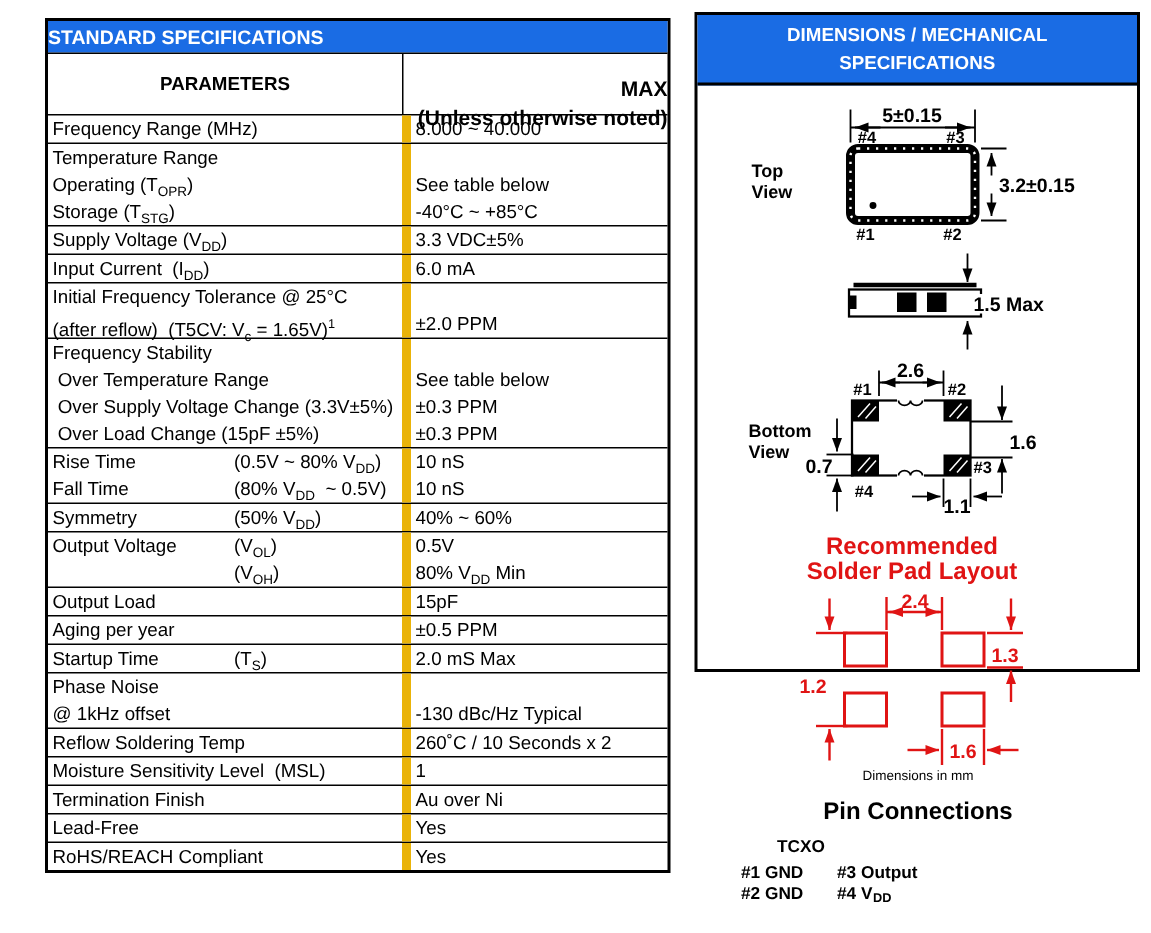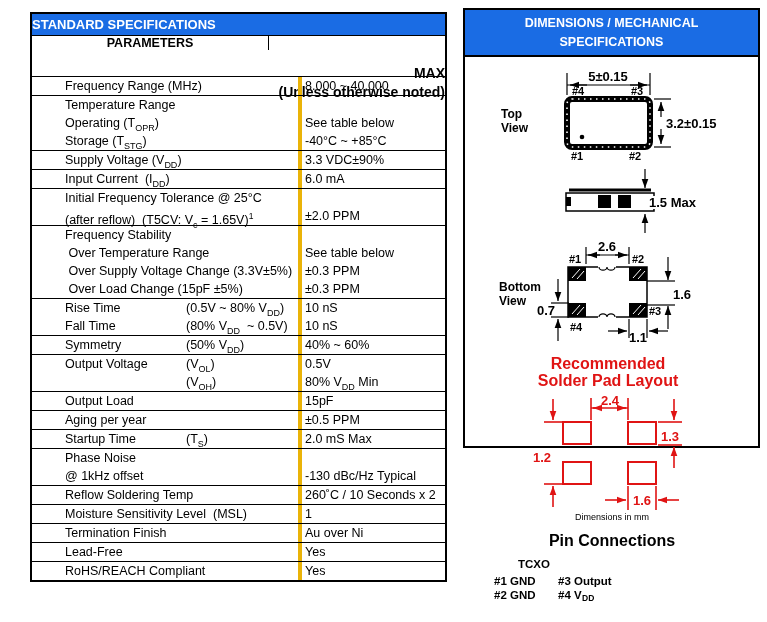--- a/index.html
+++ b/index.html
@@ -10,29 +10,29 @@
   }
   
   .spec-table{
     position:absolute;left:30px;top:12px;width:417px;
     box-sizing:border-box;border:2px solid #000;background:#fff;
   }
   .spec-title{
     height:21px;line-height:21px;text-align:left;
     background:var(--blue);color:#fff;font-weight:bold;font-size:13px;
   }
-  .thead{display:flex;border-top:1px solid #000;height:40px;flex-direction:column;}
+  .thead{display:flex;border-top:1px solid #000;height:40px;}
   .h1cell{
     width:236px;border-right:1px solid #000;display:flex;
     align-items:center;justify-content:center;font-weight:bold;font-size:12.5px;
   }
   .h2cell{flex:1;text-align:right;font-weight:bold;font-size:14px;padding-top:14px;}
   .h2cell div{line-height:19px;}
   .trow{display:flex;border-top:1px solid #000;}
-  .pcell{width:236px;border-right:4px solid #eab308;margin-left:30px;}
+  .pcell{width:236px;border-right:6px solid #eab308;}
   .vcell{flex:1;}
   .pline,.vline{
     height:18px;line-height:18px;padding-left:3px;font-size:12.5px;
     white-space:nowrap;position:relative;
   }
   .ps{position:absolute;left:124px;top:0;}
   sub{font-size:9px;}
   sup{font-size:8.5px;}
   
   .mech-panel{
@@ -95,21 +95,21 @@
           <div class="vline"></div>
           <div class="vline">See table below</div>
           <div class="vline">-40°C ~ +85°C</div>
         </div>
       </div>
       <div class="trow">
         <div class="pcell">
           <div class="pline"><span class="pt">Supply Voltage (V<sub>DD</sub>)</span></div>
         </div>
         <div class="vcell">
-          <div class="vline">3.3 VDC±90%</div>
+          <div class="vline">3.3 VDC±5%</div>
         </div>
       </div>
       <div class="trow">
         <div class="pcell">
           <div class="pline"><span class="pt">Input Current&nbsp;&nbsp;(I<sub>DD</sub>)</span></div>
         </div>
         <div class="vcell">
           <div class="vline">6.0 mA</div>
         </div>
       </div>

